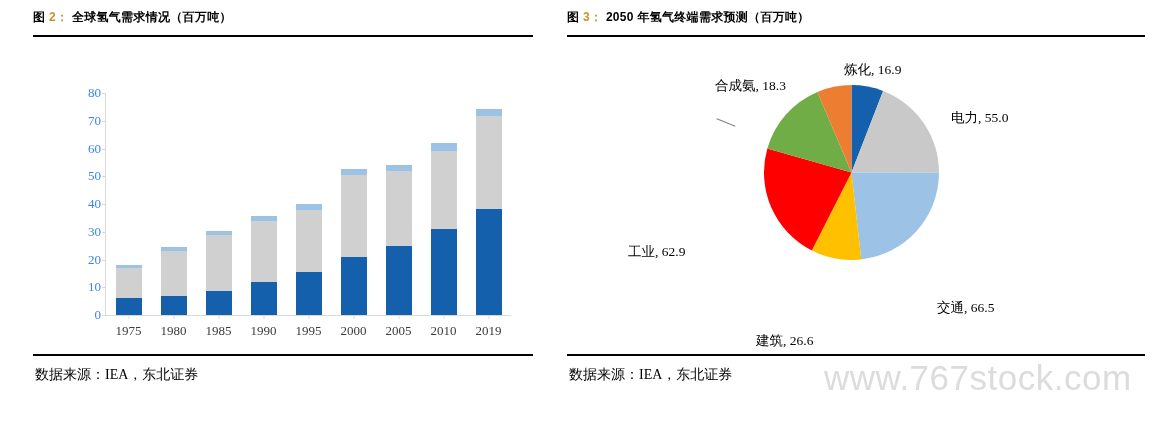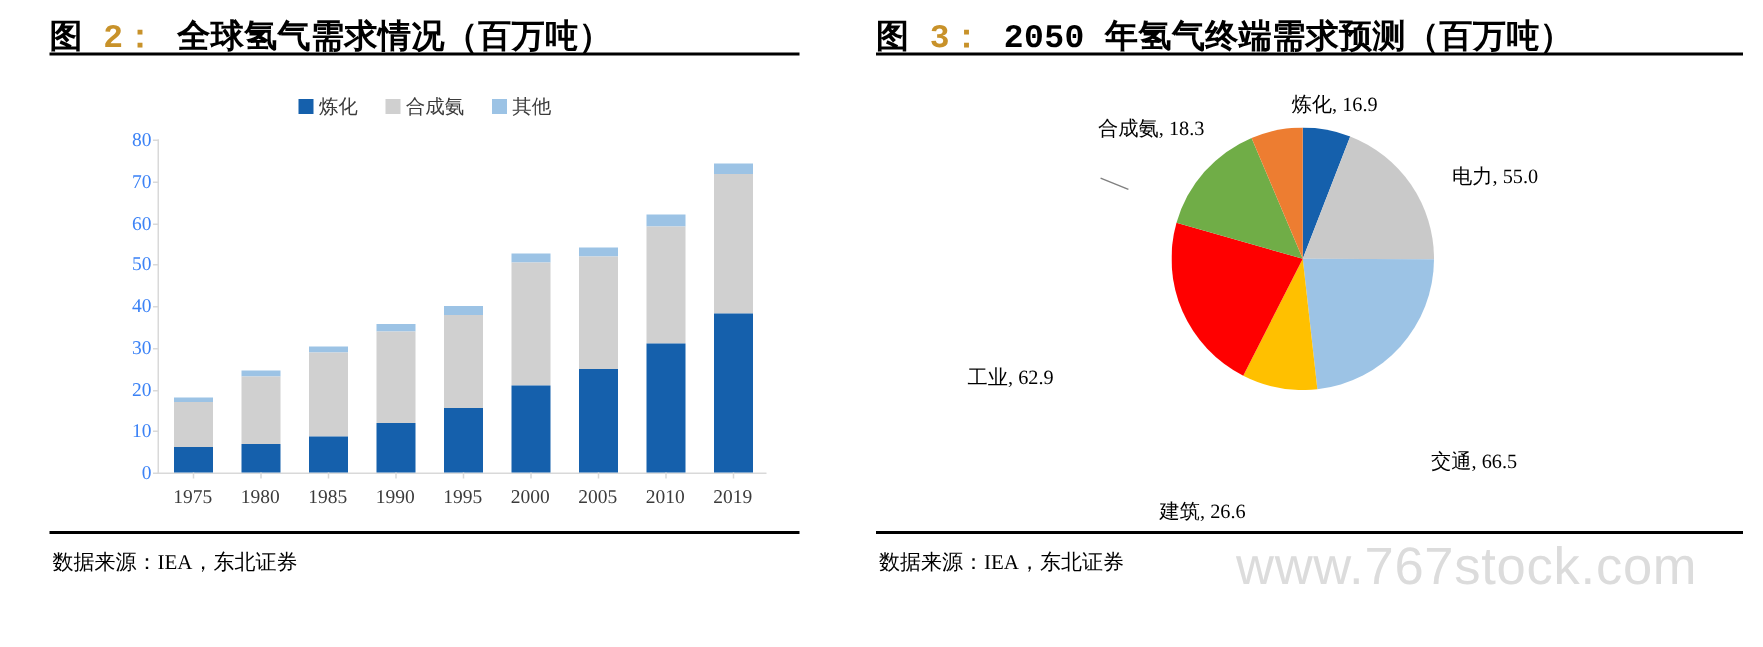--- a/index.html
+++ b/index.html
@@ -14,26 +14,26 @@
   .watermark{
     position:absolute;left:824px;top:358px;
     font-family:"Liberation Sans", sans-serif;
     font-size:35px;color:#dcdcdc;letter-spacing:0.5px;
     white-space:nowrap;z-index:5;pointer-events:none;
   }
 
   
   .panel{position:absolute;top:0;height:431px;}
   .panel-left{left:33px;width:500px;}
-  .panel-right{left:584px;width:578px;}
+  .panel-right{left:567px;width:578px;}
 
   .fig-title{
     position:absolute;top:9px;left:0;
-    font-size:22px;font-weight:bold;color:#000;
-    font-family:Liberation Mono, monospace;
+    font-size:12px;font-weight:bold;color:#000;
+    font-family:Liberation Sans, sans-serif;
     white-space:nowrap;letter-spacing:0.3px;
   }
   .fig-title .num{color:#c8922a;}
   .rule-top{position:absolute;top:35px;left:0;height:1.5px;background:#000;}
   .panel-left .rule-top{width:500px;}
   .panel-right .rule-top{width:578px;}
 
   .rule-bottom{position:absolute;top:354px;left:0;height:1.5px;background:#000;}
   .panel-left .rule-bottom{width:500px;}
   .panel-right .rule-bottom{width:578px;}
@@ -104,34 +104,20 @@
 
     <div class="fig-title">
       <span>图</span>
       <span class="num">2：</span>
       <span>全球氢气需求情况（百万吨）</span>
     </div>
     <div class="rule-top"></div>
 
     <div class="bar-chart">
 
-      <div class="legend">
-        <span class="legend-item">
-          <span class="legend-swatch" style="background:#1560AC"></span>
-          <span>炼化</span>
-        </span>
-        <span class="legend-item">
-          <span class="legend-swatch" style="background:#D0D0D0"></span>
-          <span>合成氨</span>
-        </span>
-        <span class="legend-item">
-          <span class="legend-swatch" style="background:#9CC3E5"></span>
-          <span>其他</span>
-        </span>
-      </div>
 
       <div class="plot" id="plot">
         <div id="yticks">
             <div class="ytick" style="top: 222px;">0</div>
             <div class="ytickmark" style="top: 222px;"></div>
             <div class="ytick" style="top: 194.25px;">10</div>
             <div class="ytickmark" style="top: 194.25px;"></div>
             <div class="ytick" style="top: 166.5px;">20</div>
             <div class="ytickmark" style="top: 166.5px;"></div>
             <div class="ytick" style="top: 138.75px;">30</div>

